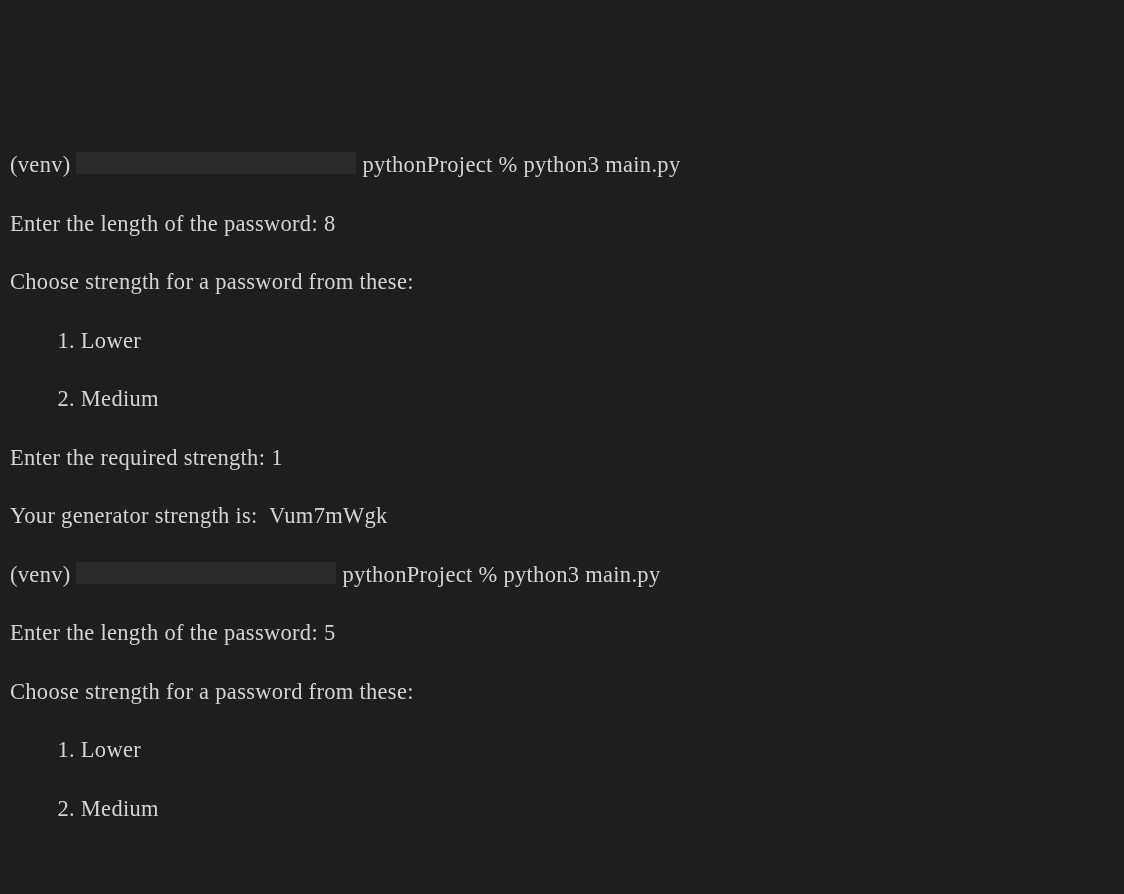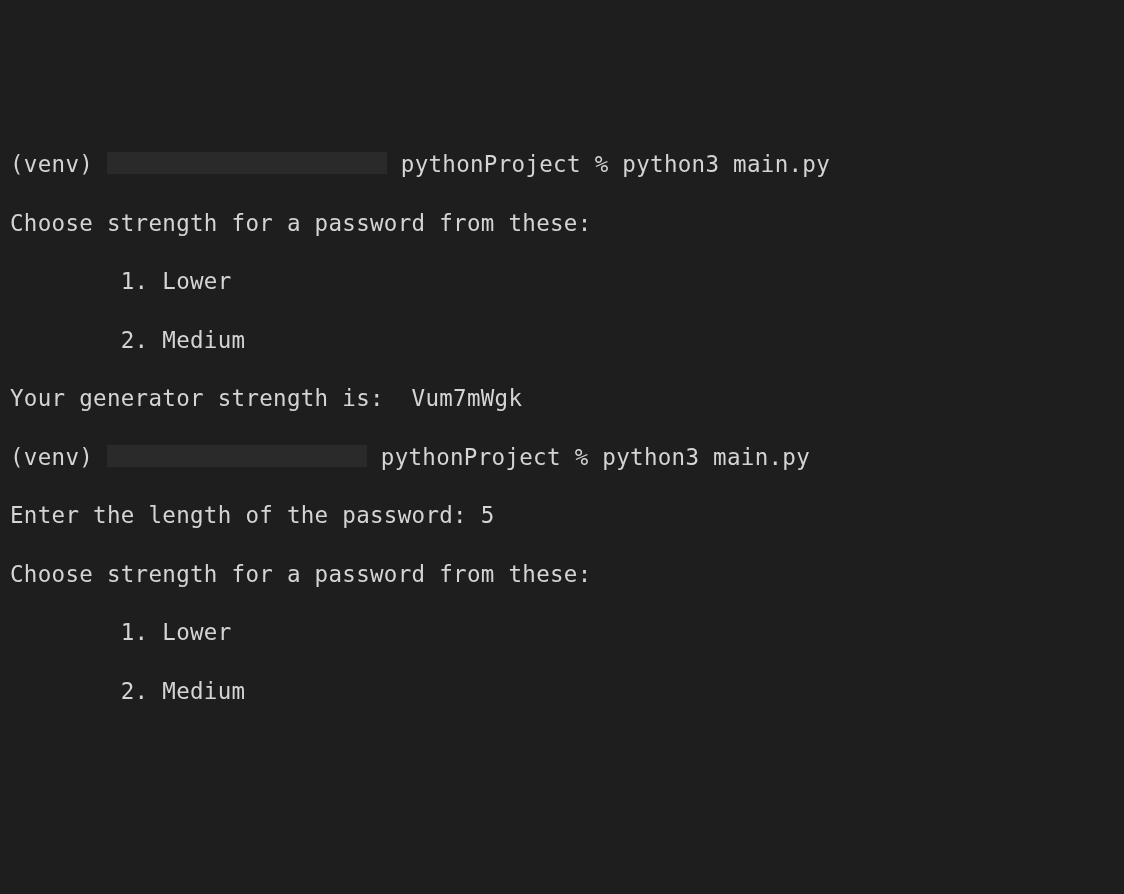--- a/index.html
+++ b/index.html
@@ -19,20 +19,21 @@
       overflow: hidden;
       white-space: pre;
       letter-spacing: 0.3px;
     }
     .terminal {
       width: 100%;
       height: 100%;
     }
     .line {
       display: block;
+      font-family: Liberation Serif, serif;
     }
     .venv {
       color: #d4d4d4;
     }
     .redacted {
       display: inline-block;
       width: 280px;
       height: 22px;
       background-color: #2a2a2a;
       vertical-align: text-bottom;
@@ -47,23 +48,25 @@
       margin-bottom: 3px;
     }
   </style>
 </head>
 <body>
 
 
 
 <div class="terminal">
 <span class="line"><span class="venv">(venv)</span> <span class="redacted"></span> <span>pythonProject</span> <span>% python3 main.py</span></span>
+<span class="line"><span>Enter the length of the password: </span><span>8</span></span>
 <span class="line">Choose strength for a password from these:</span>
 <span class="line">        1. Lower</span>
 <span class="line">        2. Medium</span>
+<span class="line"><span>Enter the required strength: </span><span>1</span></span>
 <span class="line"><span>Your generator strength is:  </span><span>Vum7mWgk</span></span>
 <span class="line"><span class="venv">(venv)</span> <span class="redacted2"></span> <span>pythonProject</span> <span>% python3 main.py</span></span>
 <span class="line"><span>Enter the length of the password: </span><span>5</span></span>
 <span class="line">Choose strength for a password from these:</span>
 <span class="line">        1. Lower</span>
 <span class="line">        2. Medium</span>
 
 
 
 

